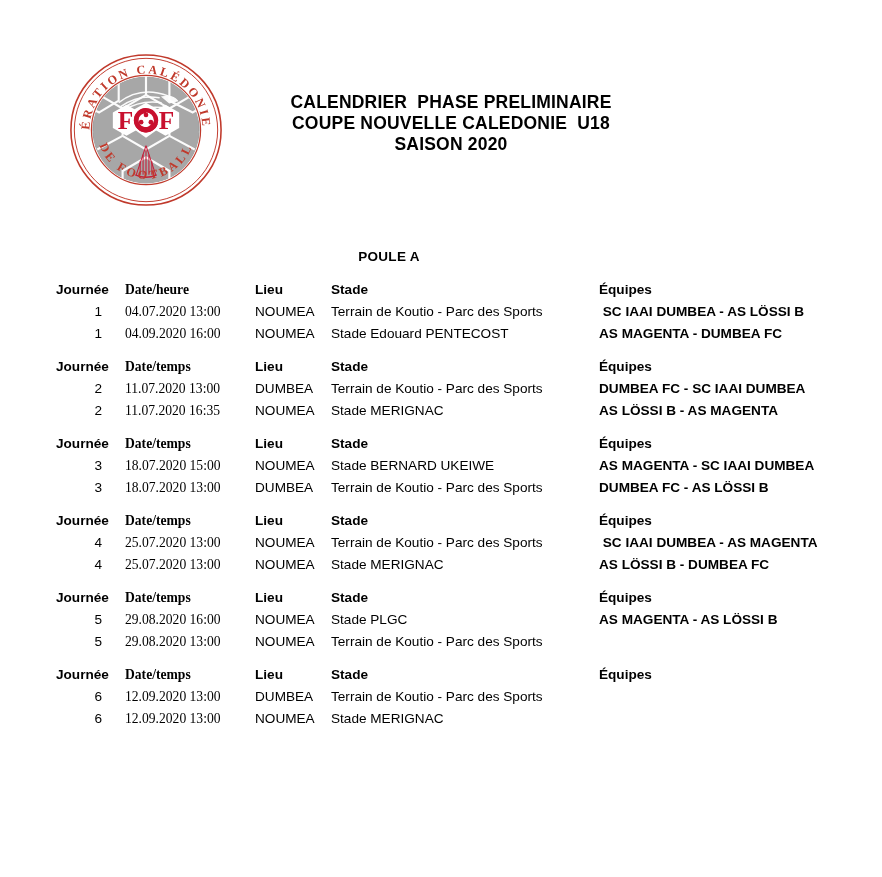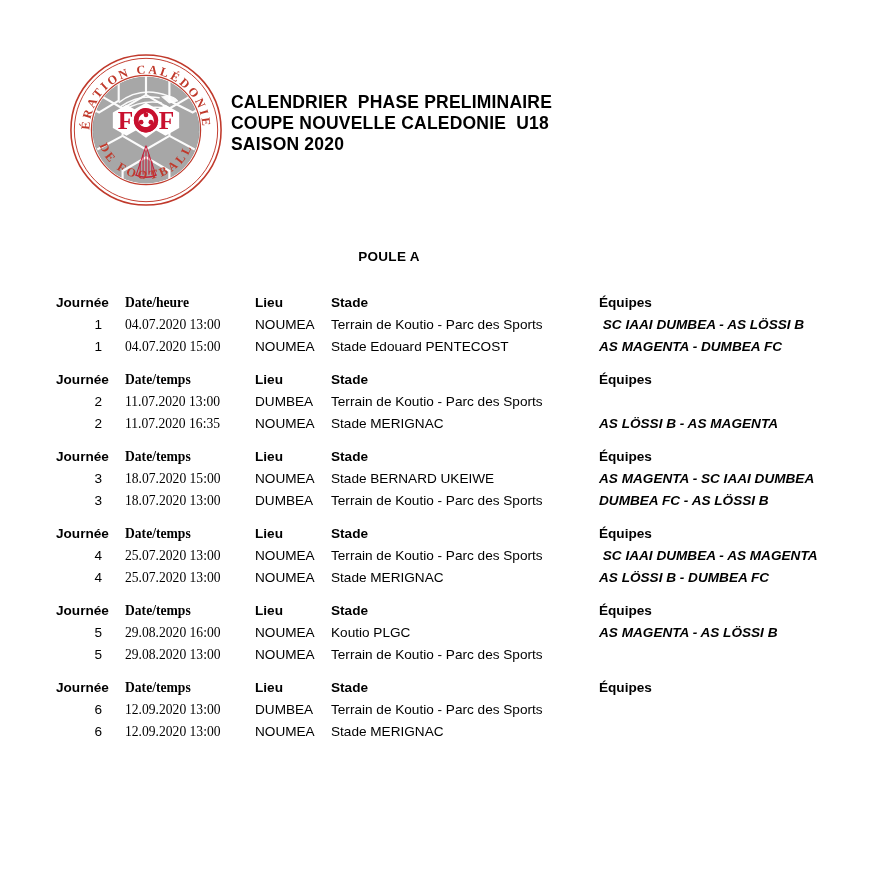--- a/index.html
+++ b/index.html
@@ -34,21 +34,21 @@
     width: 156px;
     height: 156px;
   }
   #crest svg { display: block; width: 156px; height: 156px; }
 
   #title-block {
     position: absolute;
     left: 231px;
     top: 92px;
     width: 440px;
-    text-align: left;
+    text-align: center;
   }
   .title-line {
     font-size: 17.5px;
     font-weight: bold;
     letter-spacing: 0.2px;
     line-height: 21px;
     white-space: pre;
   }
 
   
@@ -60,21 +60,21 @@
     text-align: center;
     font-size: 13.5px;
     font-weight: bold;
     letter-spacing: 0.3px;
   }
 
   
   #schedule {
     position: absolute;
     left: 0;
-    top: 292px;
+    top: 279px;
     width: 810px;
   }
   .block { margin-bottom: 11px; }
 
   .row {
     position: relative;
     height: 22px;
     line-height: 22px;
     white-space: nowrap;
   }
@@ -87,21 +87,21 @@
 
   
   .c-journee  { left: 56px;  width: 62px; text-align: left; }
   .c-journee.num { left: 56px; width: 46px; text-align: right; }
   .c-date     { left: 125px; font-family: Liberation Serif, serif; }
   .c-lieu     { left: 255px; }
   .c-stade    { left: 331px; }
   .c-equipes  { left: 599px; }
 
   .hdr .cell { font-weight: bold; }
-  .body-row .c-equipes { font-weight: bold; font-style: italic; }
+  .body-row .c-equipes { font-weight: bold; }
   .body-row .c-journee,
   .body-row .c-date,
   .body-row .c-lieu,
   .body-row .c-stade { font-weight: normal; }
 </style>
 </head>
 <body>
 
 <div id="header">
 
@@ -203,39 +203,40 @@
       </div>
       <div class="row body-row">
         <div class="cell c-journee num">1</div>
         <div class="cell c-date">04.07.2020 13:00</div>
         <div class="cell c-lieu">NOUMEA</div>
         <div class="cell c-stade">Terrain de Koutio - Parc des Sports</div>
         <div class="cell c-equipes"> SC IAAI DUMBEA - AS LÖSSI B</div>
       </div>
       <div class="row body-row">
         <div class="cell c-journee num">1</div>
-        <div class="cell c-date">04.07.2020 15:00</div>
+        <div class="cell c-date">04.09.2020 16:00</div>
         <div class="cell c-lieu">NOUMEA</div>
         <div class="cell c-stade">Stade Edouard PENTECOST</div>
         <div class="cell c-equipes">AS MAGENTA - DUMBEA FC</div>
       </div>
     </div>
     <div class="block">
       <div class="row hdr">
         <div class="cell c-journee">Journée</div>
         <div class="cell c-date">Date/temps</div>
         <div class="cell c-lieu">Lieu</div>
         <div class="cell c-stade">Stade</div>
         <div class="cell c-equipes">Équipes</div>
       </div>
       <div class="row body-row">
         <div class="cell c-journee num">2</div>
         <div class="cell c-date">11.07.2020 13:00</div>
         <div class="cell c-lieu">DUMBEA</div>
         <div class="cell c-stade">Terrain de Koutio - Parc des Sports</div>
+        <div class="cell c-equipes">DUMBEA FC - SC IAAI DUMBEA</div>
       </div>
       <div class="row body-row">
         <div class="cell c-journee num">2</div>
         <div class="cell c-date">11.07.2020 16:35</div>
         <div class="cell c-lieu">NOUMEA</div>
         <div class="cell c-stade">Stade MERIGNAC</div>
         <div class="cell c-equipes">AS LÖSSI B - AS MAGENTA</div>
       </div>
     </div>
     <div class="block">
@@ -289,21 +290,21 @@
         <div class="cell c-journee">Journée</div>
         <div class="cell c-date">Date/temps</div>
         <div class="cell c-lieu">Lieu</div>
         <div class="cell c-stade">Stade</div>
         <div class="cell c-equipes">Équipes</div>
       </div>
       <div class="row body-row">
         <div class="cell c-journee num">5</div>
         <div class="cell c-date">29.08.2020 16:00</div>
         <div class="cell c-lieu">NOUMEA</div>
-        <div class="cell c-stade">Koutio PLGC</div>
+        <div class="cell c-stade">Stade PLGC</div>
         <div class="cell c-equipes">AS MAGENTA - AS LÖSSI B</div>
       </div>
       <div class="row body-row">
         <div class="cell c-journee num">5</div>
         <div class="cell c-date">29.08.2020 13:00</div>
         <div class="cell c-lieu">NOUMEA</div>
         <div class="cell c-stade">Terrain de Koutio - Parc des Sports</div>
       </div>
     </div>
     <div class="block">

